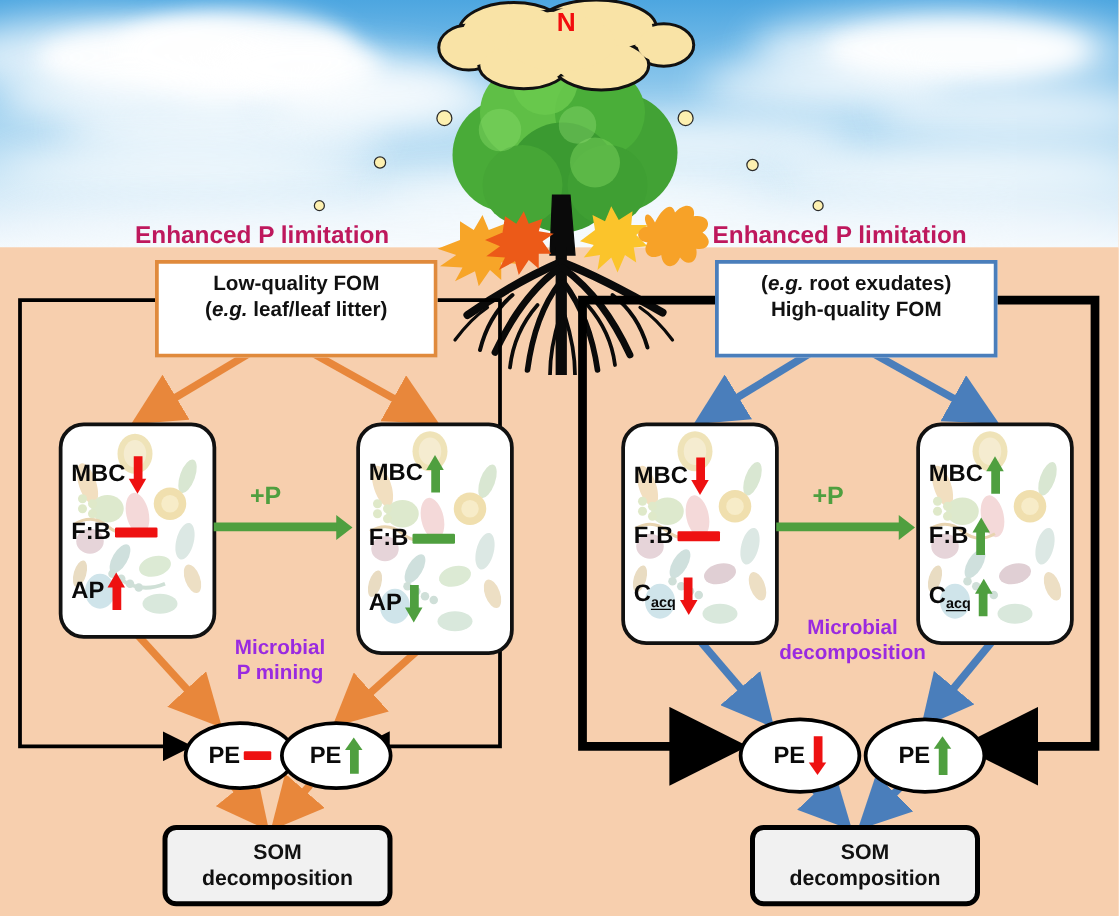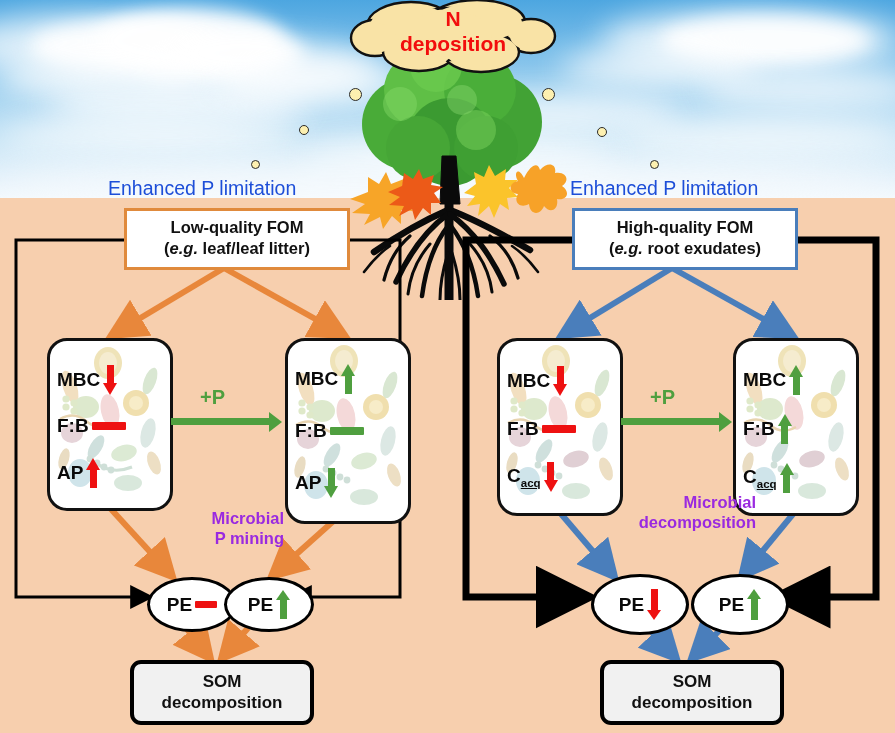--- a/index.html
+++ b/index.html
@@ -20,27 +20,27 @@
   .ndep .lbl{position:absolute;left:0;top:6px;width:208px;text-align:center;
        color:#f20d0d;font-weight:bold;font-size:21px;line-height:25px;z-index:4;}
 
   
   .tree{position:absolute;left:330px;top:38px;width:240px;height:262px;}
 
   .ndot{position:absolute;width:11px;height:11px;border-radius:50%;
         background:#fdf0b0;border:1.6px solid #2b2b2b;}
 
   
-  .epl{position:absolute;color:#1d4ed8;font-weight:normal;font-size:19.5px;white-space:nowrap;}
+  .epl{position:absolute;color:#be185d;font-weight:bold;font-size:19.5px;white-space:nowrap;}
   .epl.l{left:108px;top:177px;}
   .epl.r{left:570px;top:177px;}
 
   
   .fom{position:absolute;background:#ffffff;text-align:center;
-       font-size:16.5px;line-height:21px;font-weight:bold;color:#111;padding:6px 10px 8px;}
+       font-size:16.5px;line-height:21px;font-weight:bold;color:#111;padding:6px 10px 24px;}
   .fom.low{left:124px;top:208px;width:200px;border:3.2px solid #e08a3c;}
   .fom.high{left:572px;top:208px;width:200px;border:3.2px solid #4a7ebb;}
   .fom i{font-style:italic;font-weight:bold;}
 
   
   .mbox{position:absolute;width:120px;height:167px;background:#fff;
         border:3.4px solid #111;border-radius:20px;overflow:hidden;}
   .mbox .bugs{position:absolute;inset:0;}
   .rows{position:absolute;inset:0;padding:14px 7px 10px;box-sizing:border-box;
         display:flex;flex-direction:column;justify-content:space-around;}
@@ -70,21 +70,21 @@
   .ar.sm .head{border-left-width:7px;border-right-width:7px;}
 
   
   .plusP{position:absolute;font-weight:bold;color:#4f9f3f;font-size:20px;}
   .gArrow{position:absolute;height:7px;background:#4f9f3f;}
   .gArrow:after{content:"";position:absolute;right:-11px;top:-6.5px;width:0;height:0;
       border-top:10px solid transparent;border-bottom:10px solid transparent;border-left:13px solid #4f9f3f;}
 
   
   .purple{position:absolute;color:#9a2ae0;font-weight:bold;font-size:16.5px;
-          line-height:20px;text-align:right;}
+          line-height:20px;text-align:center;}
 
   
   .pe{position:absolute;width:84px;height:49px;border-radius:50%;background:#fff;
       border:3.6px solid #000;display:flex;align-items:center;justify-content:center;gap:3px;}
   .pe .t{font-weight:bold;font-size:19px;color:#0a0a0a;}
 
   
   .som{position:absolute;width:168px;background:#f1f1f1;border:4px solid #000;
        border-radius:11px;text-align:center;font-weight:bold;font-size:17px;
        line-height:21px;color:#111;padding:7px 4px 8px;}
@@ -187,21 +187,20 @@
         <ellipse cx="128" cy="22" rx="45" ry="19"></ellipse>
         <ellipse cx="26" cy="38" rx="21" ry="15"></ellipse>
         <ellipse cx="182" cy="36" rx="21" ry="14"></ellipse>
         <ellipse cx="70" cy="52" rx="33" ry="16"></ellipse>
         <ellipse cx="132" cy="52" rx="35" ry="17"></ellipse>
         <ellipse cx="100" cy="34" rx="43" ry="23"></ellipse>
       </g>
     </svg>
     <div class="lbl">
       <div>N</div>
-      <div>deposition</div>
     </div>
   </div>
 
   <svg class="ov">
     <defs>
       <marker id="mblk" markerWidth="9" markerHeight="9" refX="7.5" refY="4.5" orient="auto">
         <path d="M0,0 L9,4.5 L0,9 z" fill="#000"></path>
       </marker>
       <marker id="mblkT" markerWidth="8" markerHeight="8" refX="6.6" refY="4" orient="auto">
         <path d="M0,0 L8,4 L0,8 z" fill="#000"></path>
@@ -244,22 +243,22 @@
   </svg>
 
   <div class="epl l">Enhanced P limitation</div>
   <div class="epl r">Enhanced P limitation</div>
 
   <div class="fom low">
     <div>Low-quality FOM</div>
     <div><span>(</span><i>e.g.</i><span> leaf/leaf litter)</span></div>
   </div>
   <div class="fom high">
+    <div><span>(</span><i>e.g.</i><span> root exudates)</span></div>
     <div>High-quality FOM</div>
-    <div><span>(</span><i>e.g.</i><span> root exudates)</span></div>
   </div>
 
   <div class="mbox mb1">
     <svg class="bugs" viewBox="0 0 120 167">
       <ellipse cx="58" cy="22" rx="14" ry="16" fill="#efe3b8"></ellipse>
         <ellipse cx="58" cy="22" rx="9" ry="11" fill="#f5ecd0"></ellipse>
       <ellipse cx="20" cy="46" rx="7" ry="17" fill="#f2dfc0" transform="rotate(-18 20 46)"></ellipse>
       <ellipse cx="100" cy="40" rx="6" ry="14" fill="#d9e7d2" transform="rotate(20 100 40)"></ellipse>
       <ellipse cx="36" cy="66" rx="13" ry="11" fill="#dde9cd"></ellipse>
       <circle cx="86" cy="62" r="13" fill="#f0dfae"></circle>

